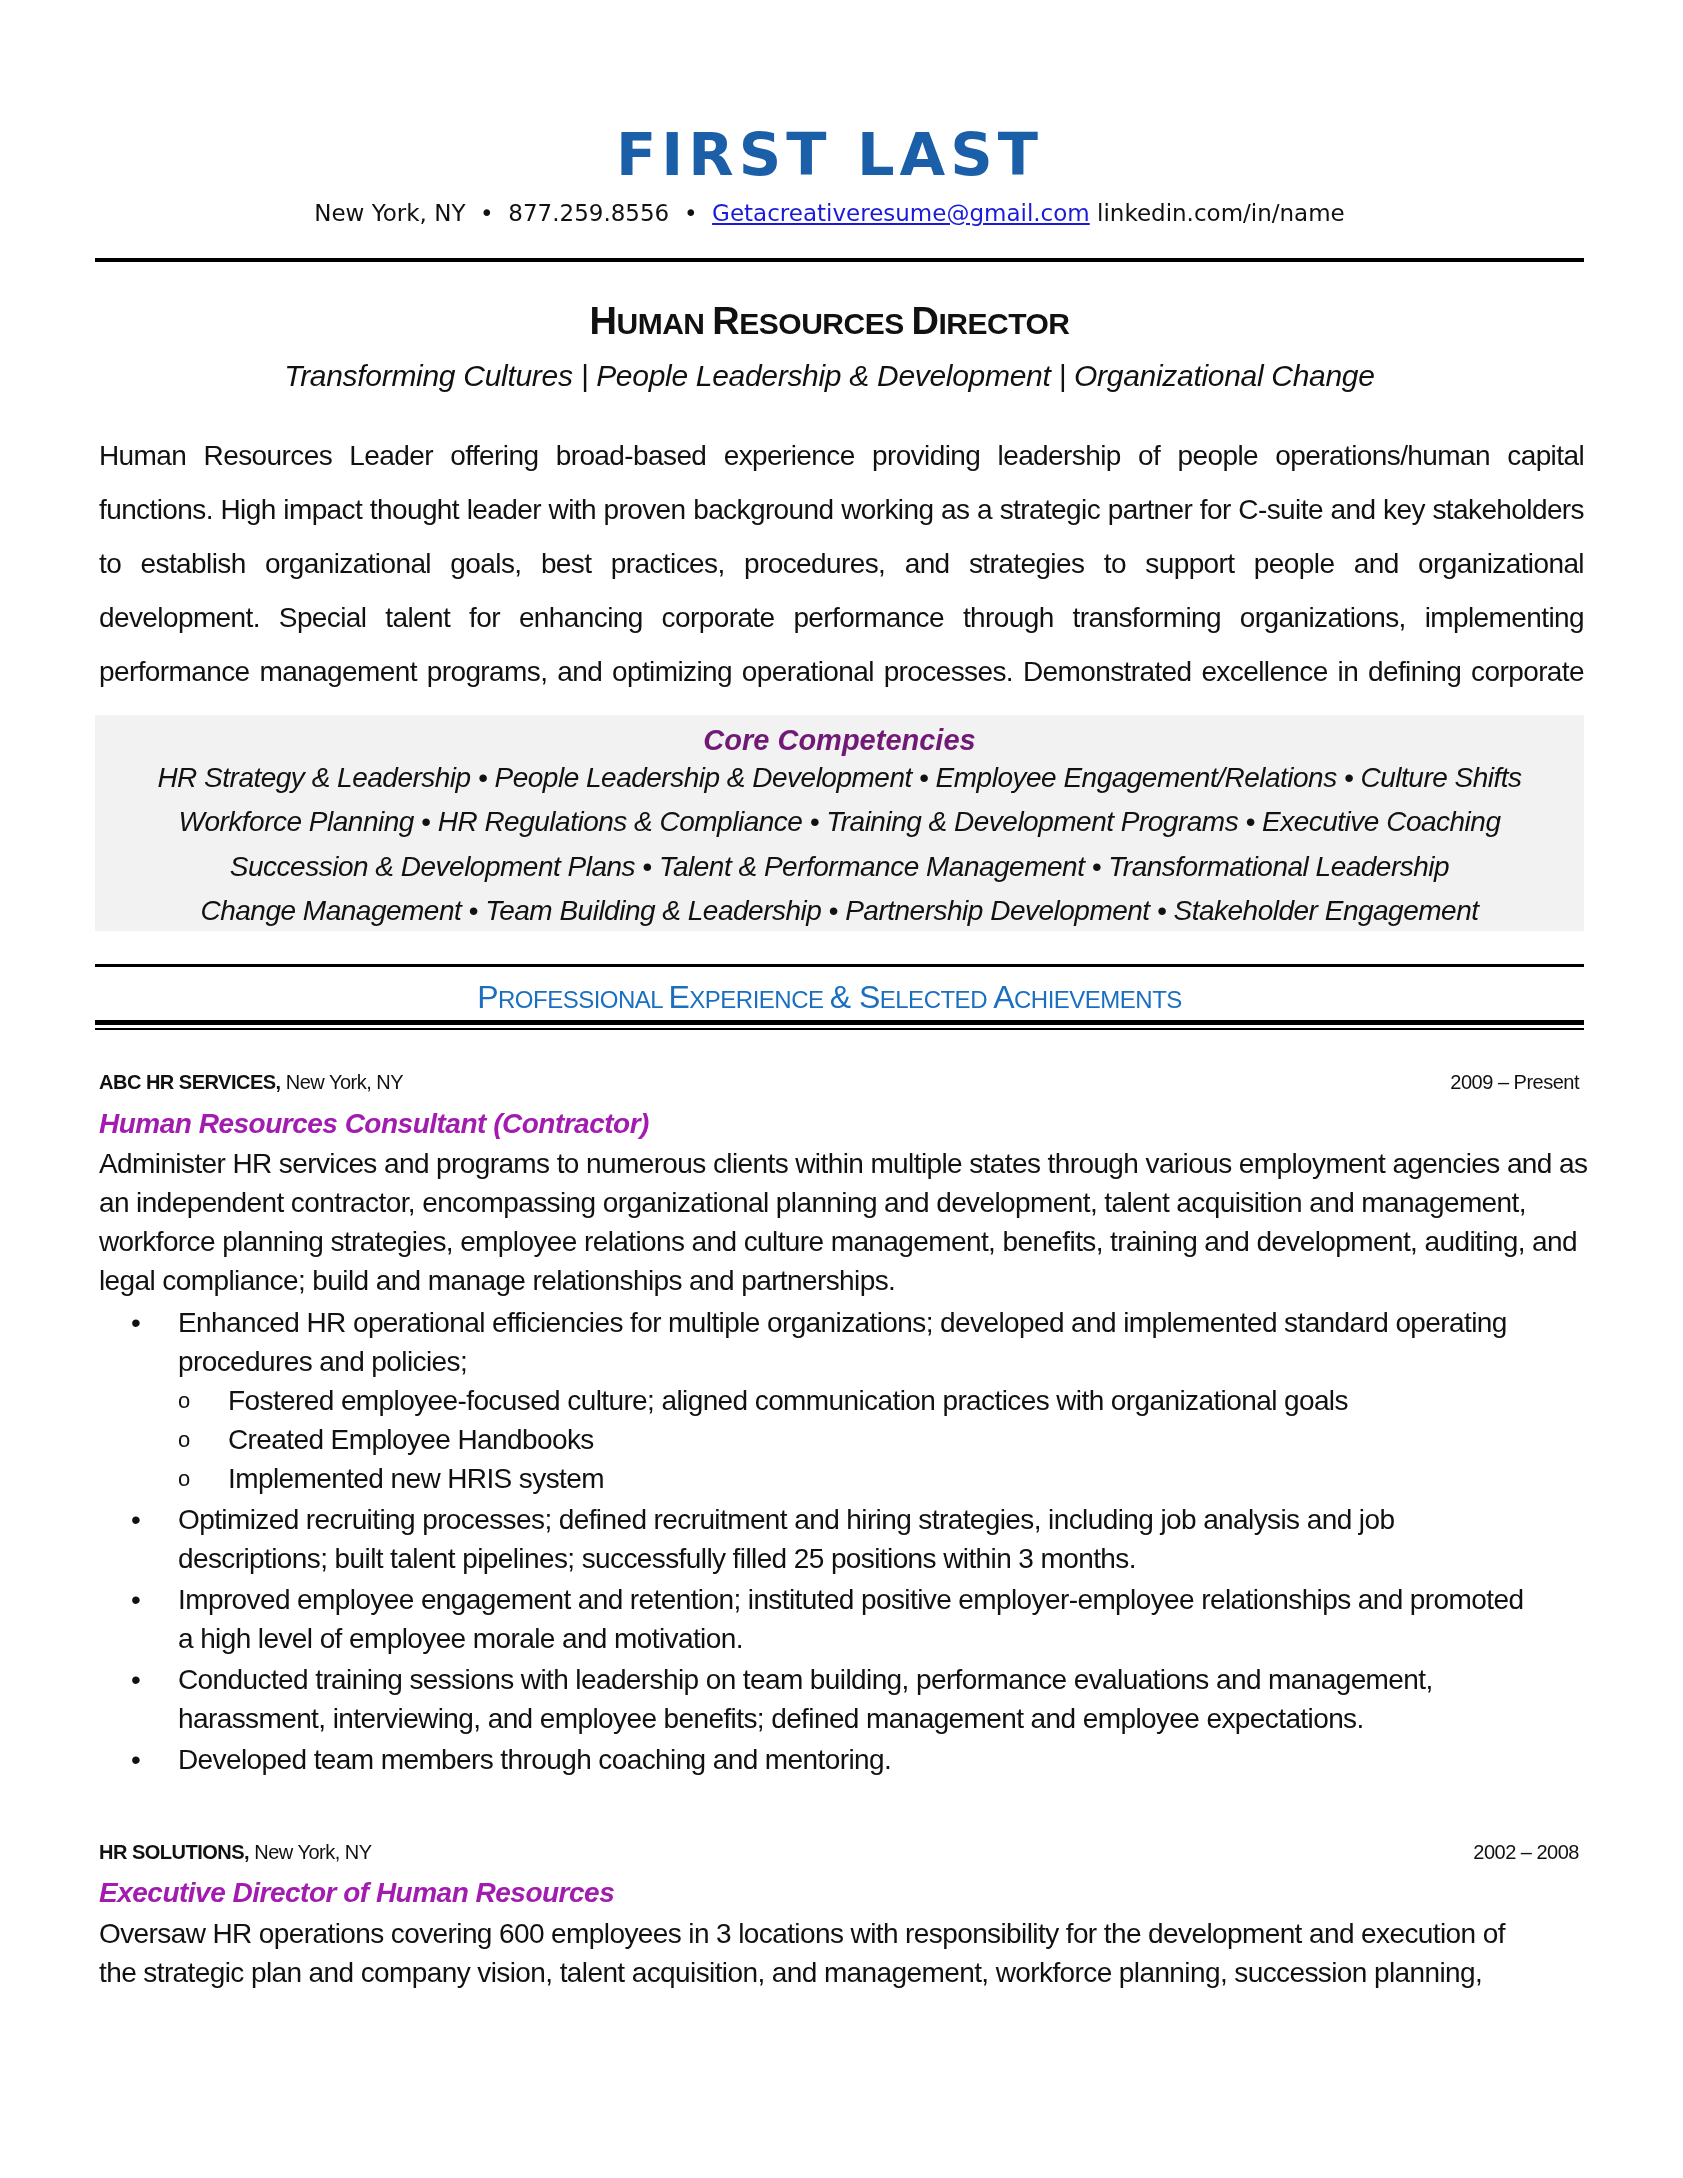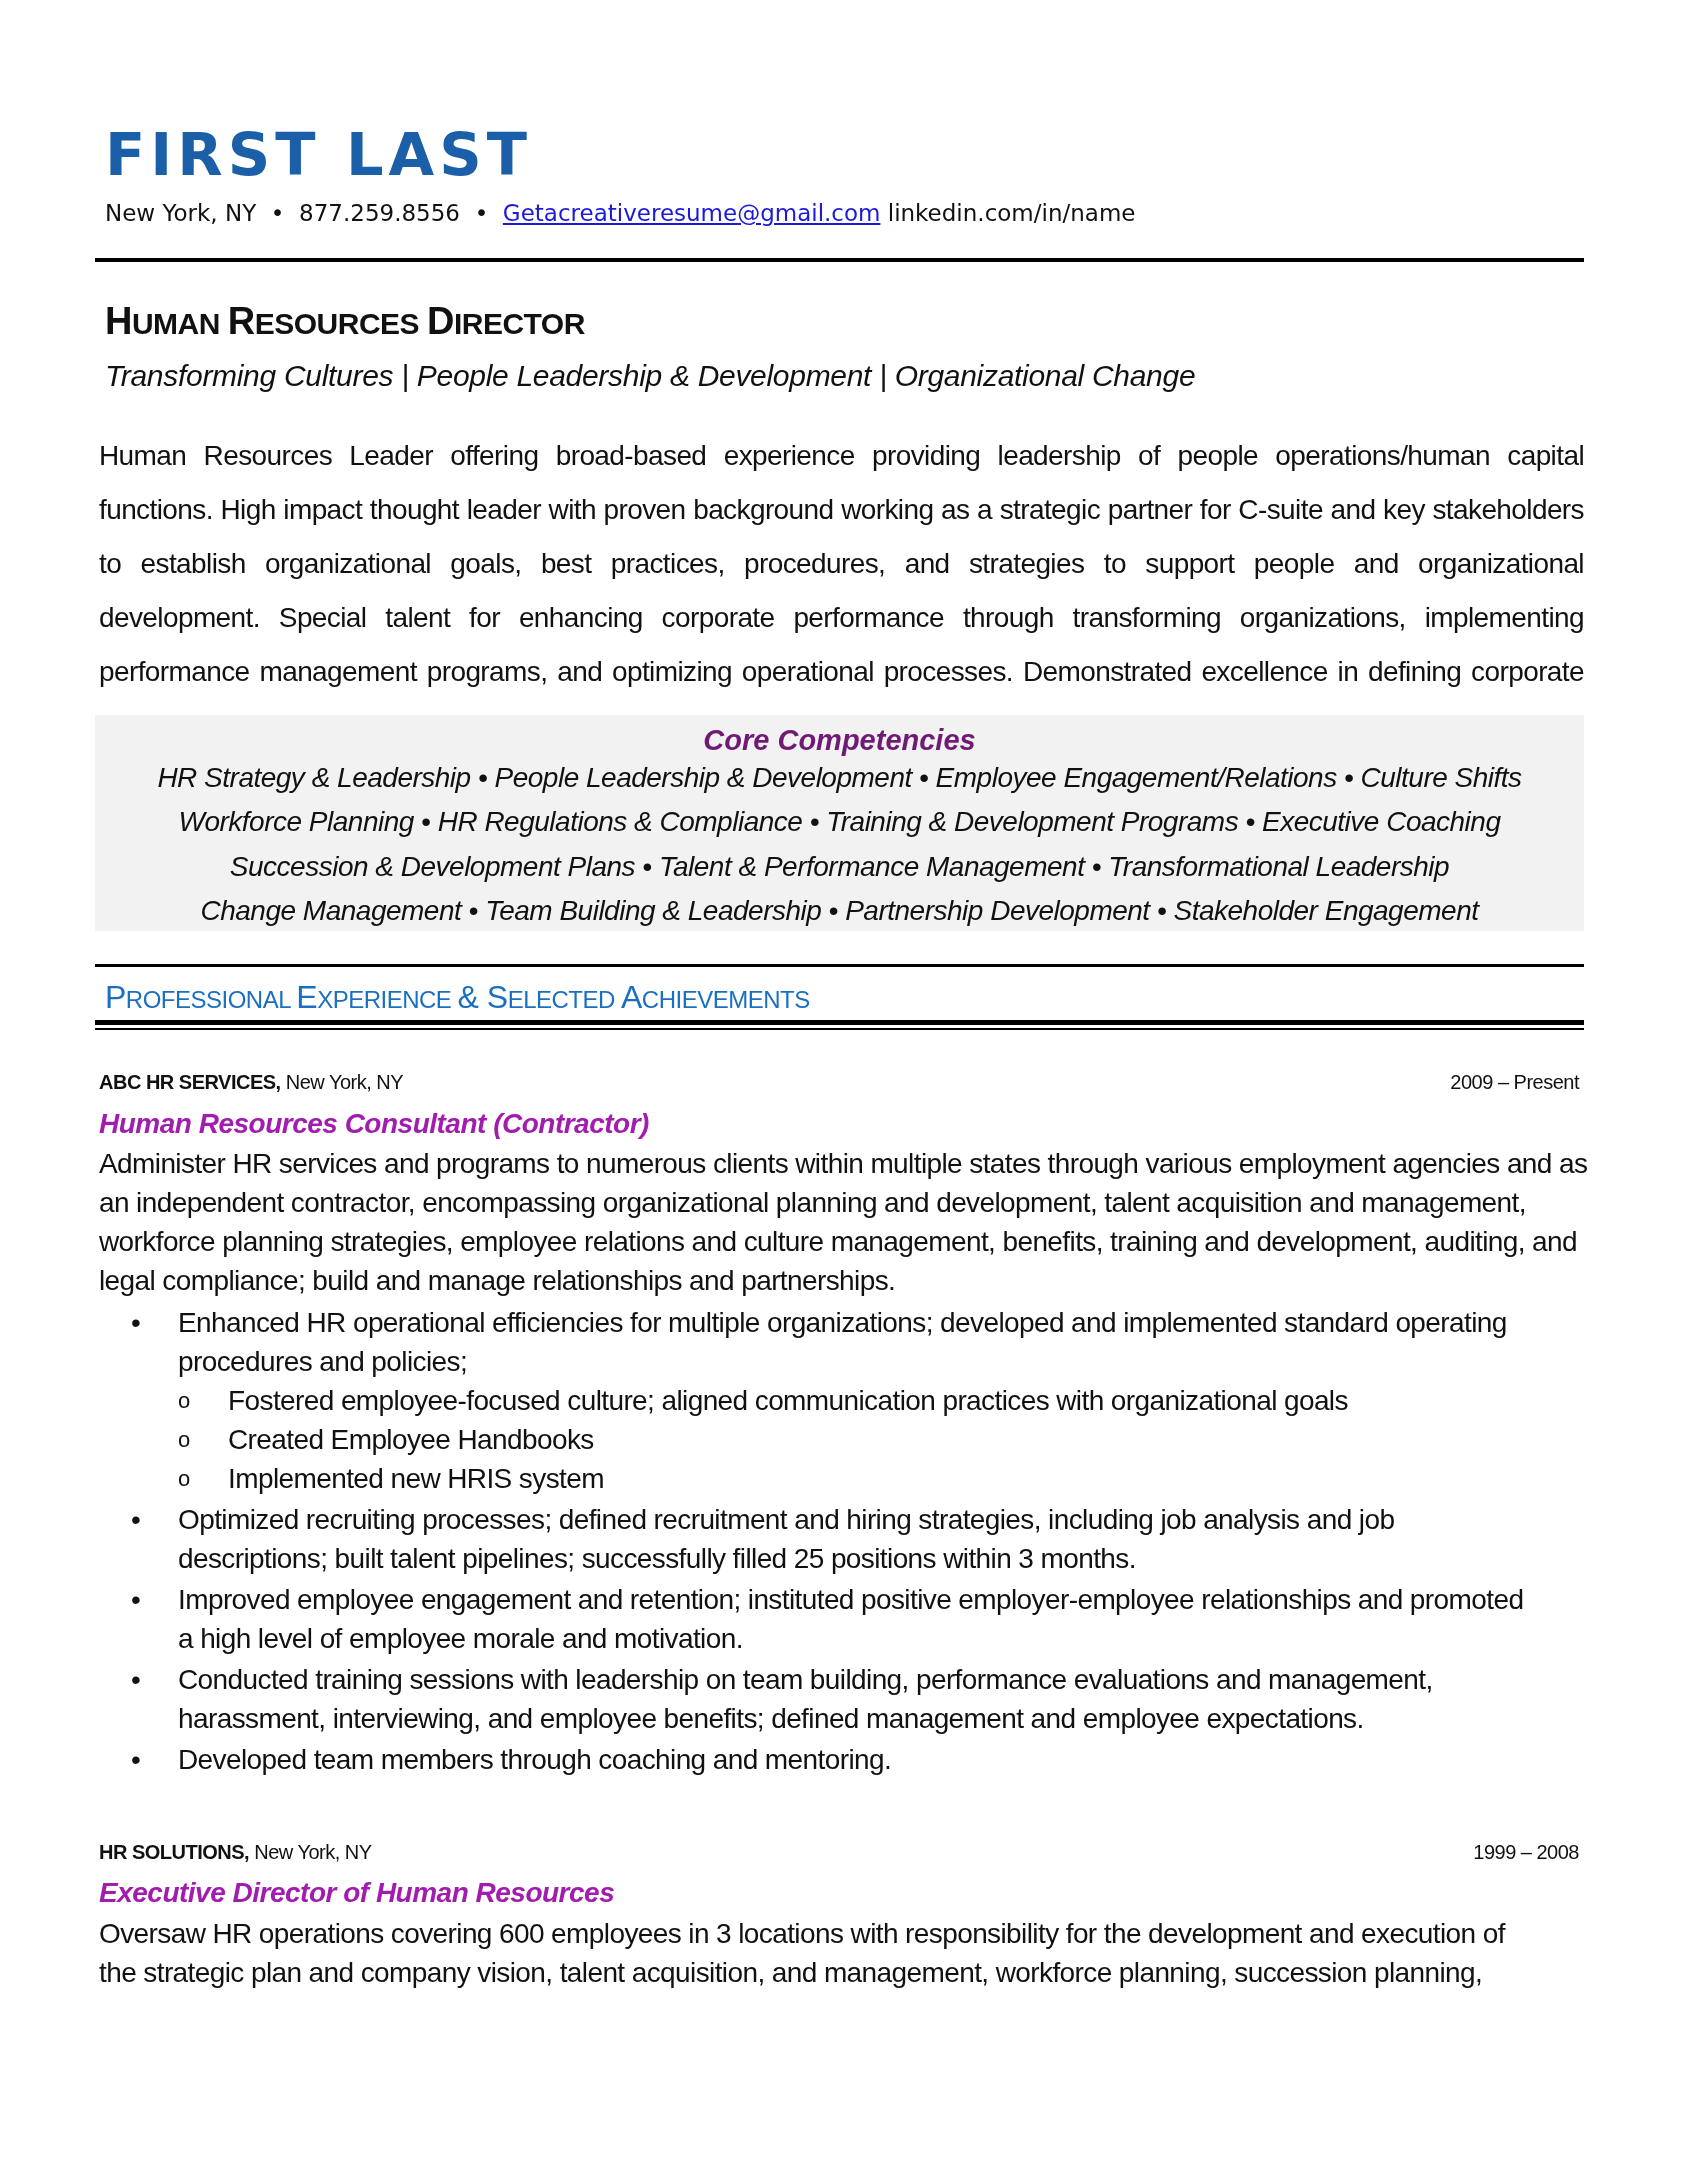--- a/index.html
+++ b/index.html
@@ -1,19 +1,19 @@
 <!DOCTYPE html>
 <html><head>
 <meta charset="utf-8">
 <style>
   html, body { margin:0; padding:0; background:#ffffff; }
   body { width:1683px; height:2178px; position:relative; overflow:hidden;
          font-family:"Liberation Sans Narrow","Liberation Sans", sans-serif; color:#111; }
   .page { position:absolute; left:0; top:0; width:1683px; height:2178px; }
-  .center { position:absolute; left:105px; width:1489px; }
+  .center { position:absolute; left:85px; width:1489px; text-align:center; }
   .name { top:119px; font-family:"DejaVu Sans", sans-serif; font-weight:bold; font-size:59px;
           letter-spacing:5px; color:#1a5fa8; line-height:71px; }
   .contact { top:196px; font-family:"DejaVu Sans", sans-serif; font-size:23px; color:#111; line-height:34px; }
   .contact a { color:#1a1ad8; text-decoration:underline; }
   .rule-top { position:absolute; left:95px; width:1489px; top:258px; height:4px; background:#000; }
   .title { top:297px; font-family:"Liberation Sans", sans-serif; font-weight:bold; font-size:38px; line-height:48px;
            font-stretch:condensed; letter-spacing:-0.5px; }
   .title .sc { font-size:30px; }
   .tagline { top:356px; font-style:italic; font-size:30px; line-height:40px; font-family:"Liberation Sans", sans-serif; letter-spacing:-0.3px; }
   .summary { position:absolute; left:99px; width:1485px; top:429px; font-size:28px; line-height:54px;
@@ -110,19 +110,19 @@
       <b>Conducted training sessions</b><span> with leadership on team building, performance evaluations and management, harassment, interviewing, and employee benefits; defined management and employee expectations.</span>
     </li>
     <li>
       <span class="dot">•</span>
       <b>Developed team members</b><span> through coaching and mentoring.</span>
     </li>
   </ul>
 
   <div class="job-head" style="top:1832px">
     <span class="co">HR SOLUTIONS,</span><span> New York, NY</span>
-    <span class="dates">1999 – 2008</span>
+    <span class="dates">2002 – 2008</span>
   </div>
   <div class="job-role" style="top:1873px">Executive Director of Human Resources</div>
   <div class="job-desc" style="top:1914px; width:1445px;">Oversaw HR operations covering 600 employees in 3 locations with responsibility for the development and execution  of the strategic plan and company vision, talent acquisition, and management, workforce planning, succession planning,</div>
 
 </div>
 
 
 </body></html>

